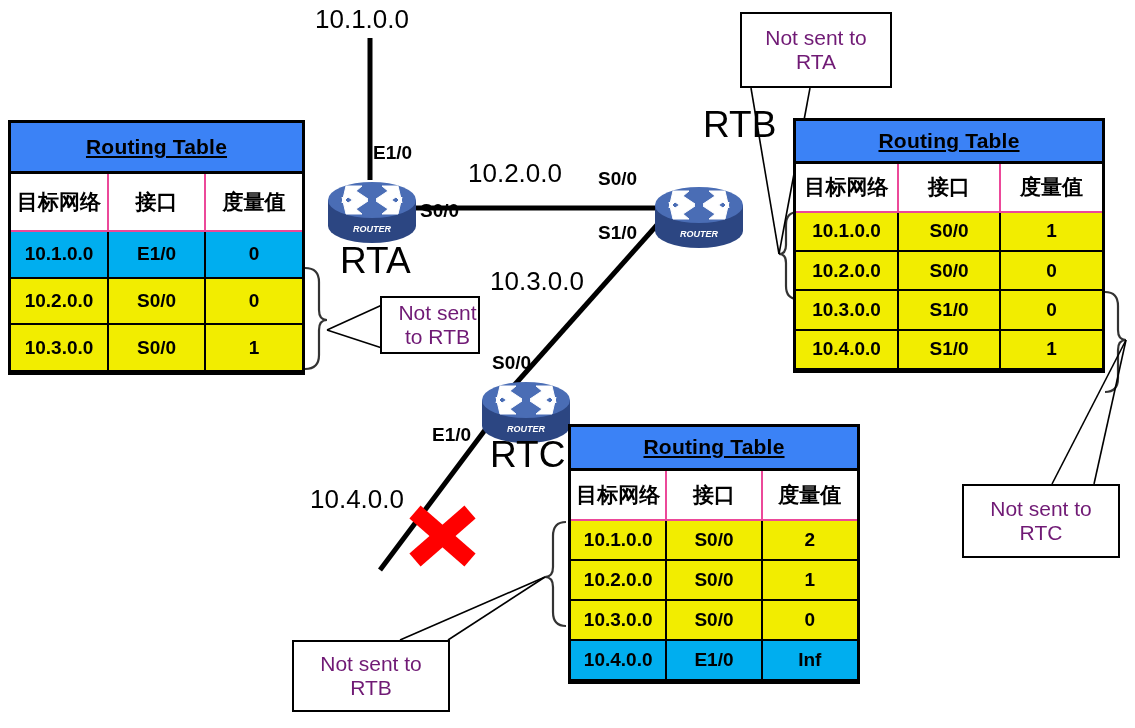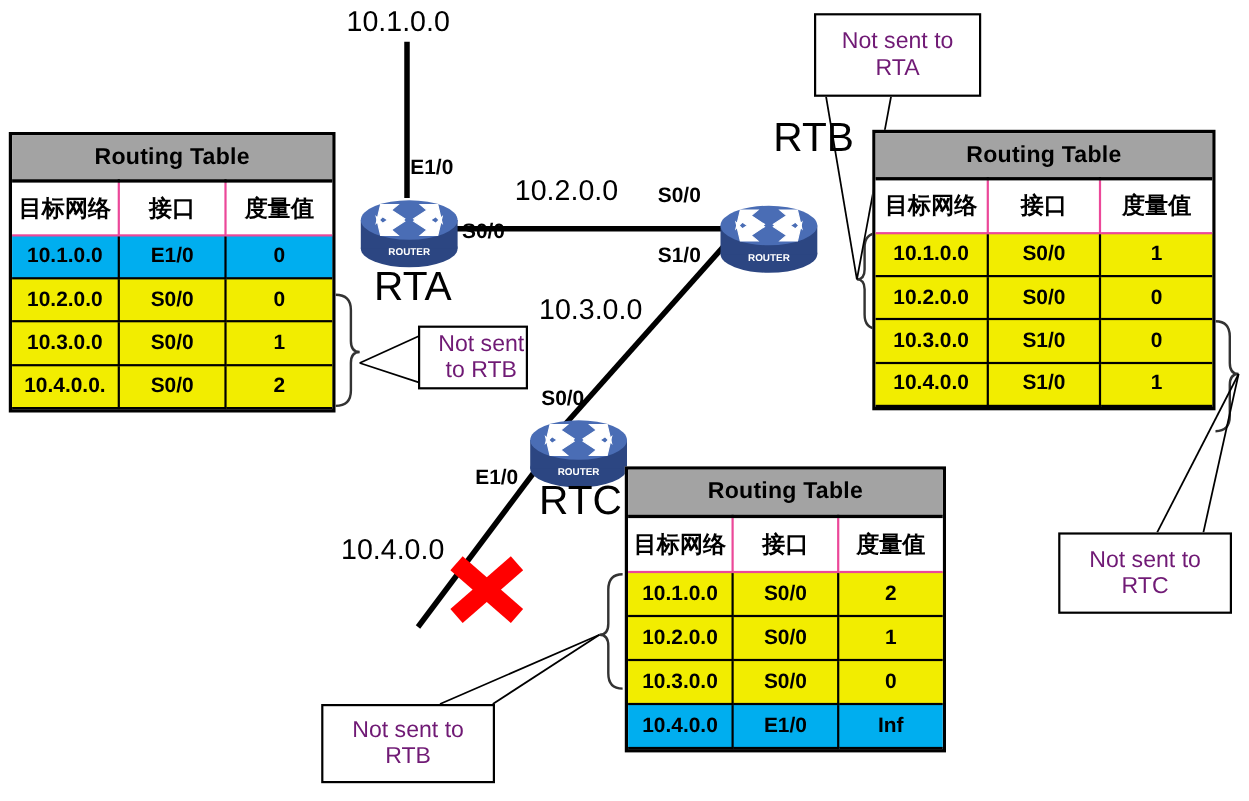--- a/index.html
+++ b/index.html
@@ -31,24 +31,25 @@
   .rt-table table {
     border-collapse: collapse;
     width: 100%;
     height: 100%;
     table-layout: fixed;
   }
   .rt-title {
     text-align: center;
     font-weight: bold;
     color: #000;
-    background: #a3a3a3;
+    background: #3b82f6;
     border-bottom: 3px solid #000;
     font-size: 21px;
     letter-spacing: .2px;
+    text-decoration: underline;
   }
   .rt-head td {
     text-align: center;
     font-weight: bold;
     background: #ffffff;
     border: 2px solid #ec4899;
     font-size: 21px;
   }
   .rt-head td:first-child { border-left: none; }
   .rt-head td:last-child { border-right: none; }
@@ -94,21 +95,21 @@
     white-space: nowrap;
   }
   .router-name {
     position: absolute;
     font-size: 37px;
     color: #000;
     white-space: nowrap;
   }
 
   
-  .router-icon { position: absolute; }
+  .router-icon { position: absolute; font-style: italic; }
 
   svg.overlay {
     position: absolute;
     left: 0; top: 0;
     width: 1135px;
     height: 728px;
     pointer-events: none;
   }
 </style>
 </head>
@@ -231,25 +232,20 @@
       <tr class="rt-row yellow">
         <td>10.2.0.0</td>
         <td>S0/0</td>
         <td>0</td>
       </tr>
       <tr class="rt-row yellow">
         <td>10.3.0.0</td>
         <td>S0/0</td>
         <td>1</td>
       </tr>
-      <tr class="rt-row yellow">
-        <td>10.4.0.0.</td>
-        <td>S0/0</td>
-        <td>2</td>
-      </tr>
     </tbody>
       </table>
   </div>
 
   <div class="rt-table" style="left:793px; top:118px; width:312px; height:255px;">
     <table>
       <tbody>
           <tr>
         <td class="rt-title" colspan="3">Routing Table</td>
       </tr>

